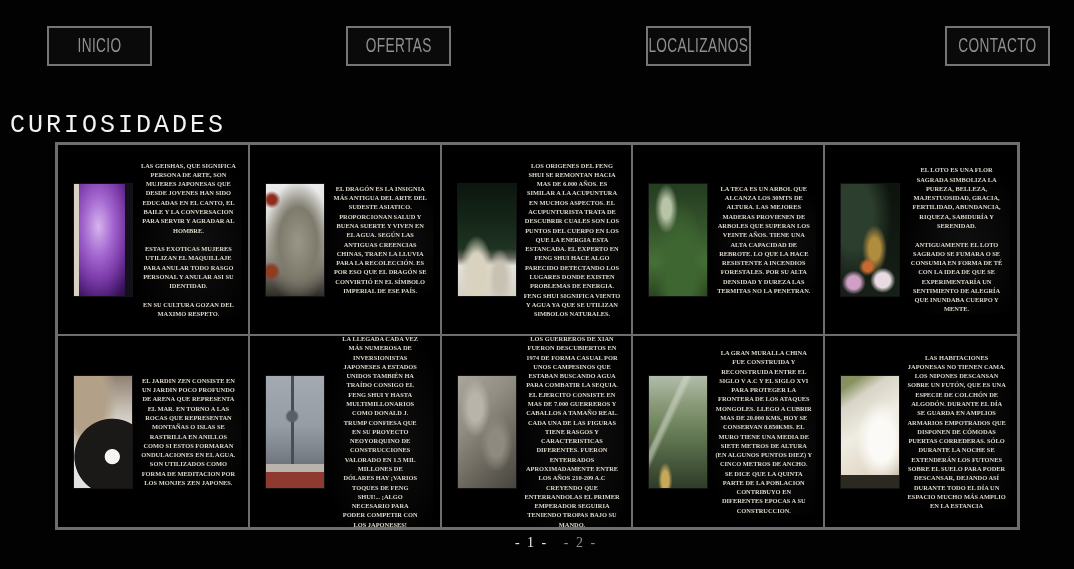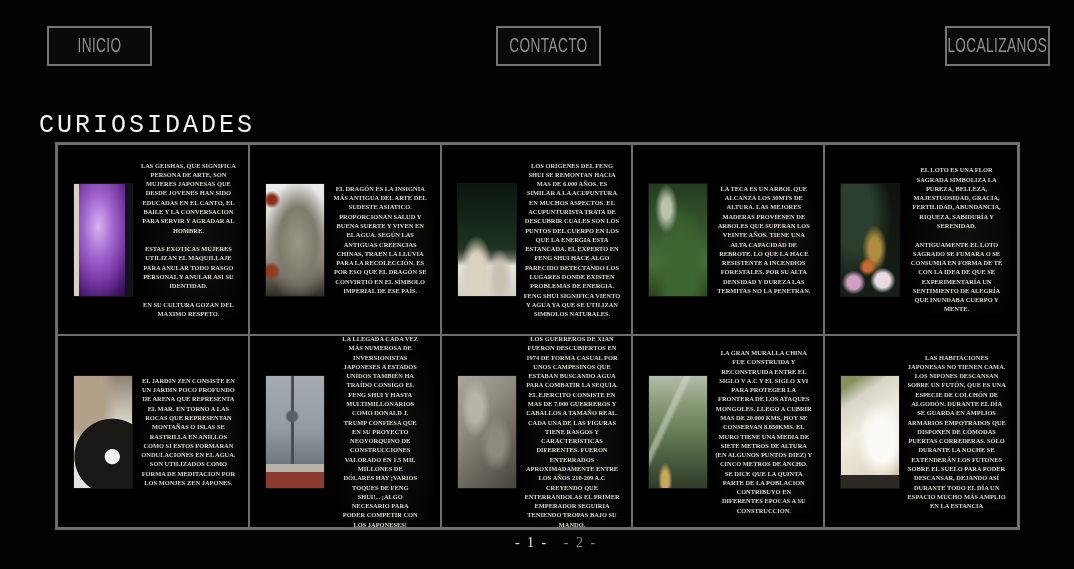--- a/index.html
+++ b/index.html
@@ -25,21 +25,21 @@
   }
   .nav-btn span{
     color:#8f8f8f;
     font-size:19px;
     white-space:nowrap;
     transform:scaleX(0.72) scaleY(1.05);
     letter-spacing:0.5px;
   }
   
   .page-title{
-    position:absolute;left:39px;top:111px;
+    position:absolute;left:10px;top:111px;
     margin:0;
     font-family:"Liberation Mono","DejaVu Sans Mono",monospace;
     font-weight:400;
     font-size:25px;
     letter-spacing:3px;
     color:#f2f2f2;
   }
   
   .grid{
     position:absolute;left:55px;top:142px;
@@ -142,24 +142,27 @@
   .page-link.other{color:#8e8e8e;}
 </style>
 </head>
 <body>
 
 <div class="nav">
   <div class="nav-btn">
       <span>INICIO</span>
     </div>
   <div class="nav-btn">
+      <span>OFERTAS</span>
+    </div>
+  <div class="nav-btn">
+      <span>LOCALIZANOS</span>
+    </div>
+  <div class="nav-btn">
       <span>CONTACTO</span>
-    </div>
-  <div class="nav-btn">
-      <span>LOCALIZANOS</span>
     </div>
 </div>
 
 <h1 class="page-title">CURIOSIDADES</h1>
 
 <div class="grid">
 
   <div class="cell">
     <div class="photo img-geisha" title="geisha con rostro en tonos purpura"></div>
     <div class="card-text">LAS GEISHAS, QUE SIGNIFICA PERSONA DE ARTE, SON MUJERES JAPONESAS QUE DESDE JOVENES HAN SIDO EDUCADAS EN EL CANTO, EL BAILE Y LA CONVERSACION PARA SERVIR Y AGRADAR AL HOMBRE.

